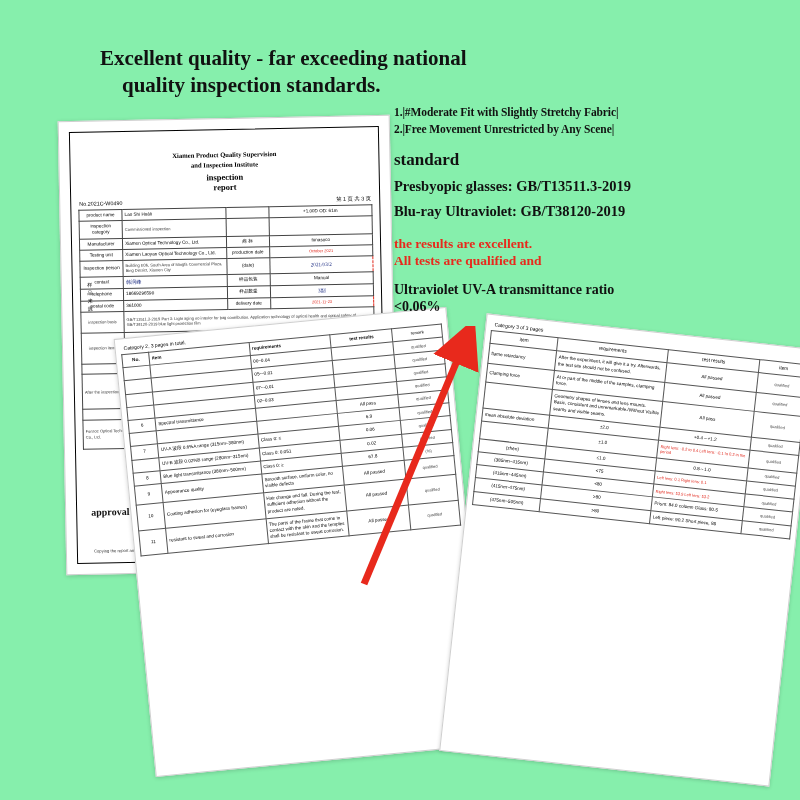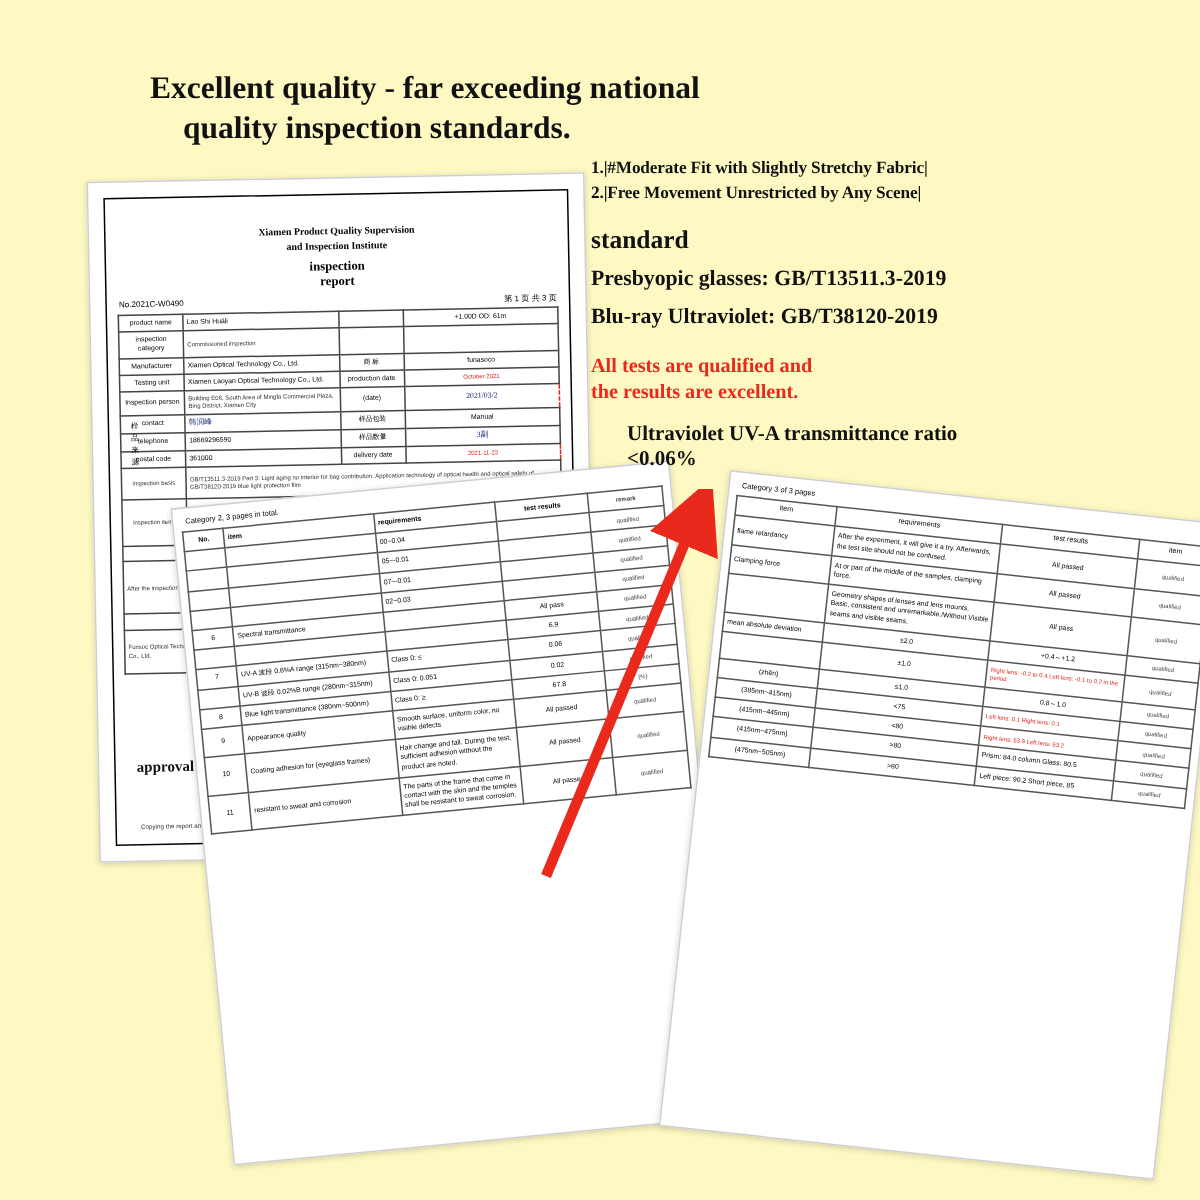--- a/index.html
+++ b/index.html
@@ -5,21 +5,21 @@
   html, body {
     margin: 0; padding: 0;
     width: 800px; height: 800px;
     background: #ffffff;
     font-family: "Liberation Sans", sans-serif;
     overflow: hidden;
   }
   #stage {
     position: relative;
     width: 800px; height: 800px;
-    background: #fef9c3;
+    background: #86efac;
   }
   
   .headline {
     position: absolute;
     left: 100px; top: 45px;
     width: 540px;
     font-family: "Liberation Serif", serif;
     font-weight: bold;
     font-size: 21px;
     line-height: 1.28;
@@ -69,21 +69,20 @@
     width: 240px;
   }
   .result-line {
     margin-top: 12px;
     font-family: "Liberation Serif", serif;
     font-weight: bold;
     font-size: 14px;
     color: #111;
     line-height: 1.2;
     width: 250px;
-    margin-left: 24px;
   }
 
   
   .paper {
     position: absolute;
     background: #fff;
     border: 1px solid #cfcfcf;
     box-shadow: 0 1px 4px rgba(0,0,0,.18);
     overflow: hidden;
   }
@@ -582,20 +581,20 @@
     <div class="bullet">2.|Free Movement Unrestricted by Any Scene|</div>
 
     <div class="exec-title">
       <div>standard</div>
     </div>
 
     <div class="std-line">Presbyopic glasses: GB/T13511.3-2019</div>
     <div class="std-line second">Blu-ray Ultraviolet: GB/T38120-2019</div>
 
     <div class="red-note">
+      <div>the results are excellent.</div>
       <div>All tests are qualified and</div>
-      <div>the results are excellent.</div>
     </div>
 
     <div class="result-line">Ultraviolet UV-A transmittance ratio &lt;0.06%</div>
   </div>
 
 </div>
 
 </body></html>

